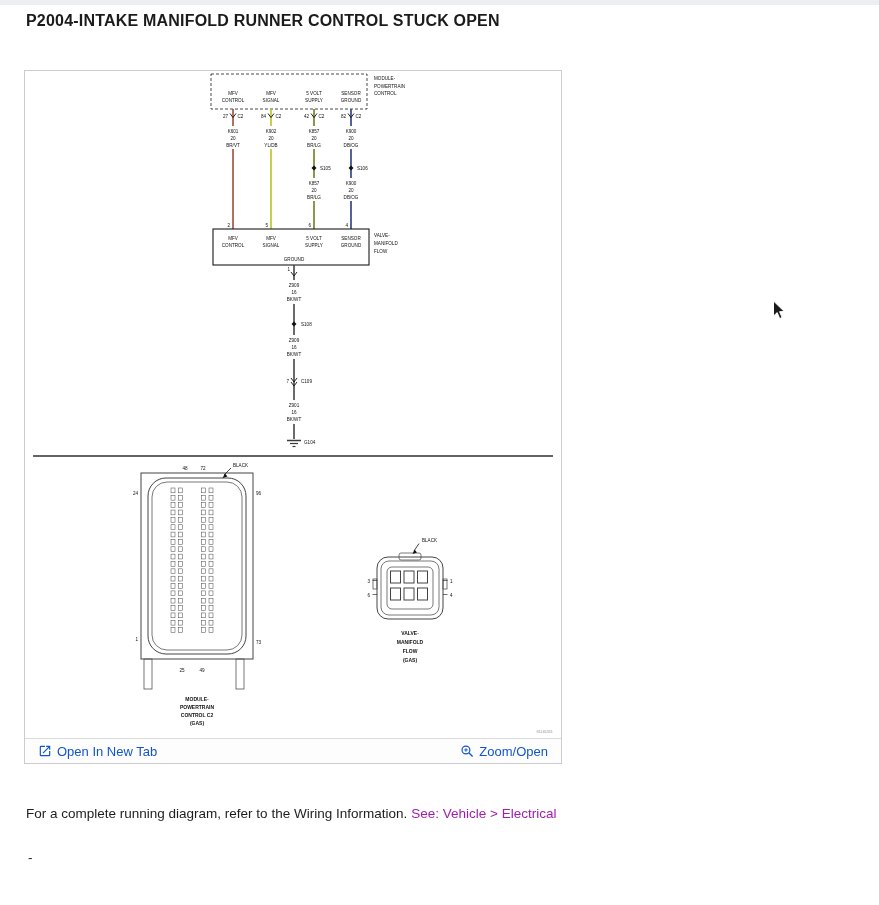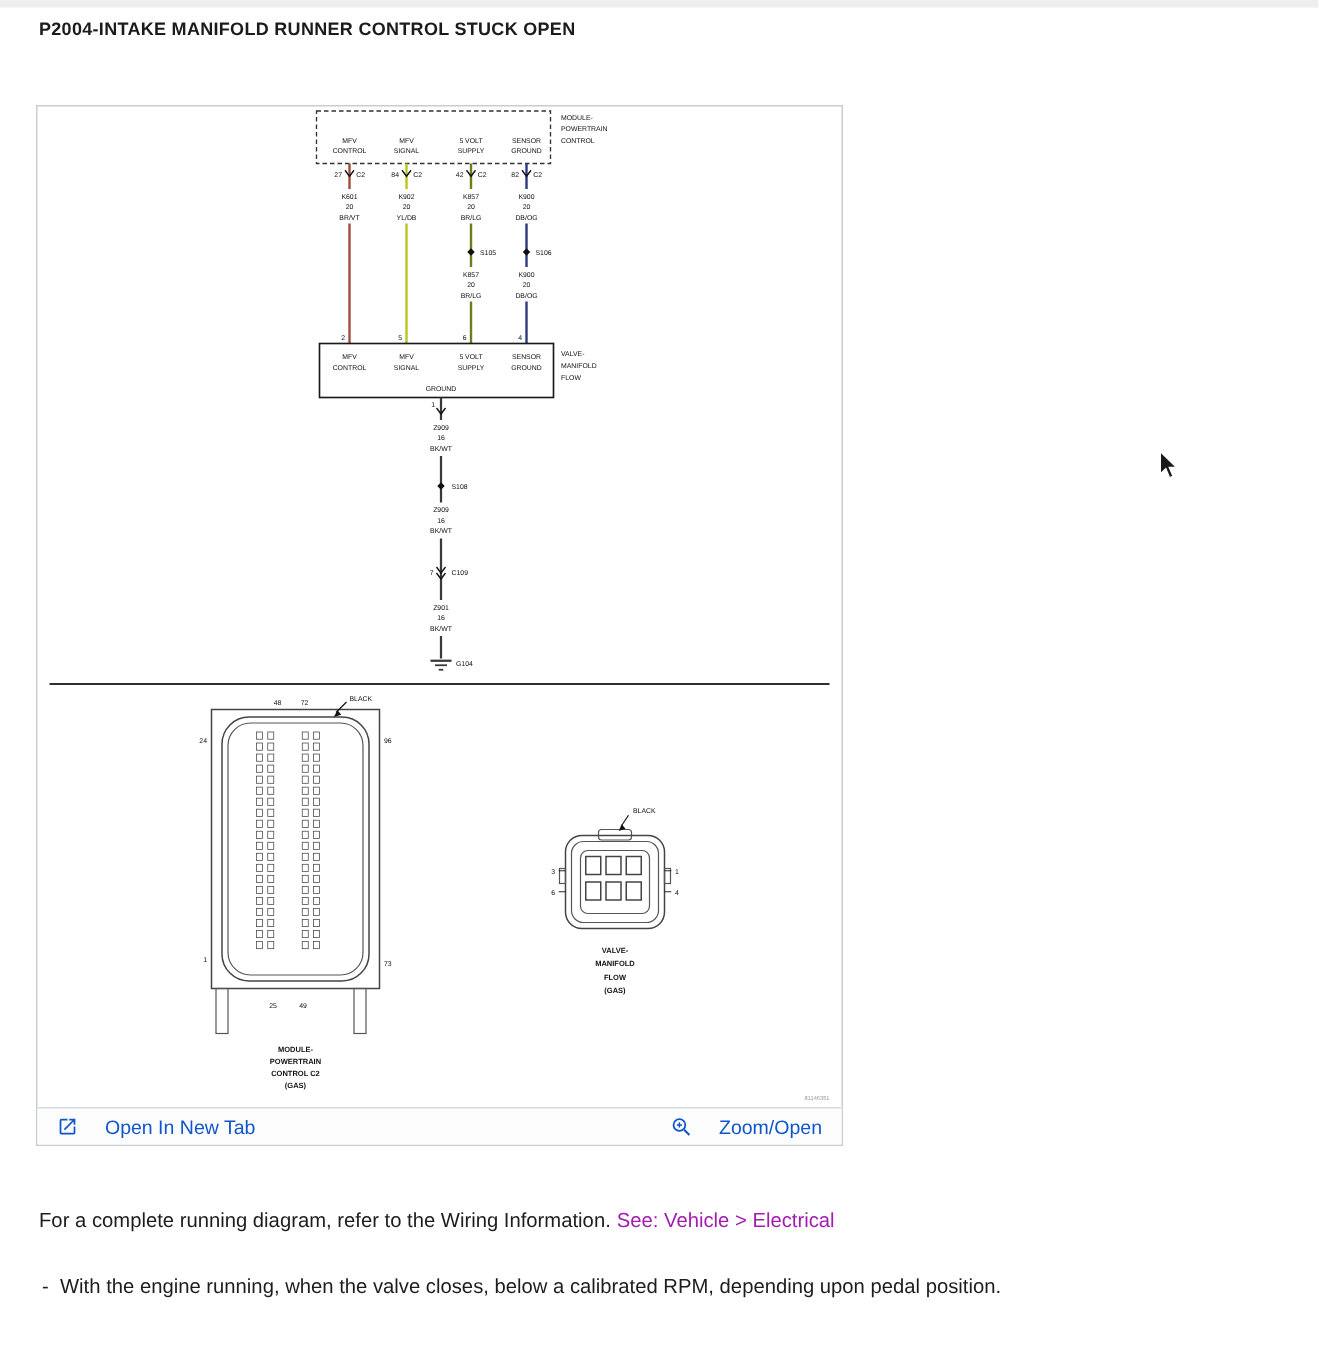--- a/index.html
+++ b/index.html
@@ -1,24 +1,24 @@
 <!DOCTYPE html>
 <html><head>
 <meta charset="utf-8">
 <style>
   * { margin:0; padding:0; box-sizing:border-box; }
   html,body { width:879px; height:905px; }
   body { background:#ffffff; font-family:"Liberation Sans", sans-serif; position:relative; overflow:hidden; color:#1d1d1d; }
   .top-strip { position:absolute; top:0; left:0; width:100%; height:5px; background:#eceef0; }
-  .page-title { position:absolute; left:26px; top:12px; font-size:12px; font-weight:bold; color:#1b1b1b; letter-spacing:.2px; }
+  .page-title { position:absolute; left:26px; top:12px; font-size:16px; font-weight:bold; color:#1b1b1b; letter-spacing:.2px; }
   .panel { position:absolute; left:24px; top:70px; width:538px; height:694px; border:1px solid #c9cdd1; background:#fff; }
   .diagram { position:absolute; top:0; left:0; right:0; bottom:25px; }
   .panel-footer { position:absolute; left:0; right:0; bottom:0; height:25px; border-top:1px solid #d9dcdf; background:#fdfdfd;
                   display:flex; align-items:center; justify-content:space-between; padding:0 13px; }
-  .flink { display:flex; align-items:center; gap:18px; color:#1155cc; font-size:13px; text-decoration:none; cursor:pointer; }
+  .flink { display:flex; align-items:center; gap:5px; color:#1155cc; font-size:13px; text-decoration:none; cursor:pointer; }
   .note { position:absolute; left:26px; top:806px; font-size:13.5px; }
   .note .b { font-weight:normal; }
   .note .link { color:#a21caf; cursor:pointer; margin-left:4px; }
   .mon { position:absolute; left:28px; top:847px; display:flex; font-size:13.5px; line-height:21px; }
   .mon .dash { width:12px; }
   .mon-label { font-weight:bold; }
   .cursor { position:absolute; left:772px; top:300px; }
 
   
   svg text { font-family:"Liberation Sans", sans-serif; fill:#111; }
@@ -328,19 +328,18 @@
       <span>Zoom/Open</span>
     </a>
   </div>
 </div>
 
 <p class="note"><span>For a complete running diagram, </span><span class="b">refer to the Wiring Information.</span><a class="link">See: Vehicle &gt; Electrical</a></p>
 
 <div class="mon">
   <span class="dash">-</span>
   <div class="mon-body">
-    <div class="mon-text">With the engine running, when the valve closes, below a calibrated RPM, depending upon pedal position.</div>
   </div>
 </div>
 
 <svg class="cursor" width="15" height="21" viewBox="0 0 15 21">
   <path d="M1.5,1 L1.5,16 L5.2,12.6 L7.7,18.6 L10.1,17.5 L7.6,11.7 L12.3,11.5 Z" fill="#1a1a1a" stroke="#ffffff" stroke-width="1"></path>
 </svg>
 
 </body></html>

